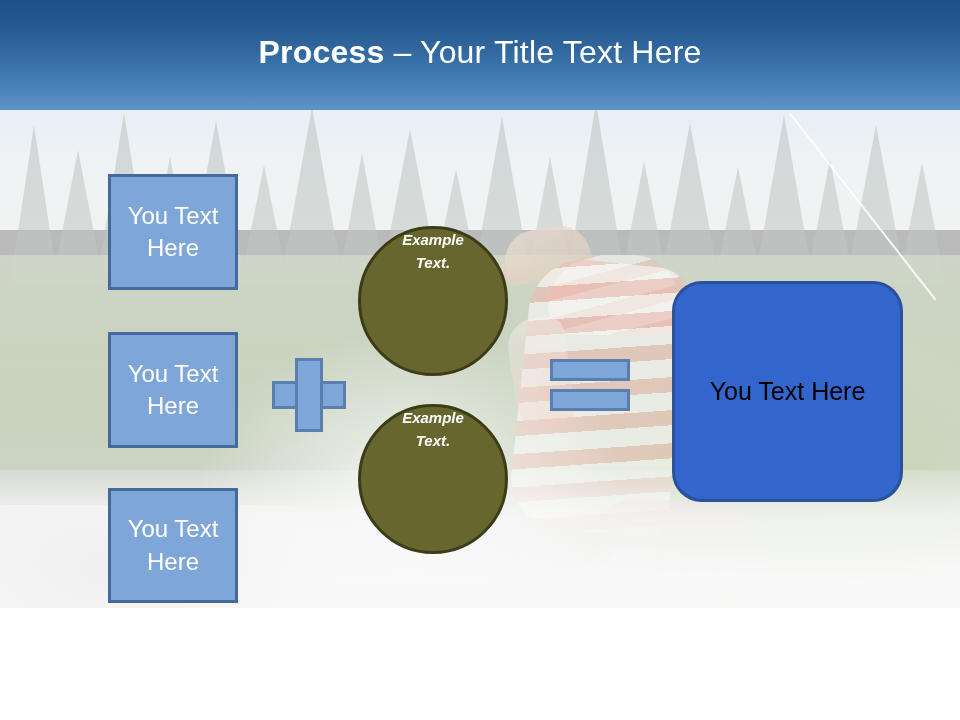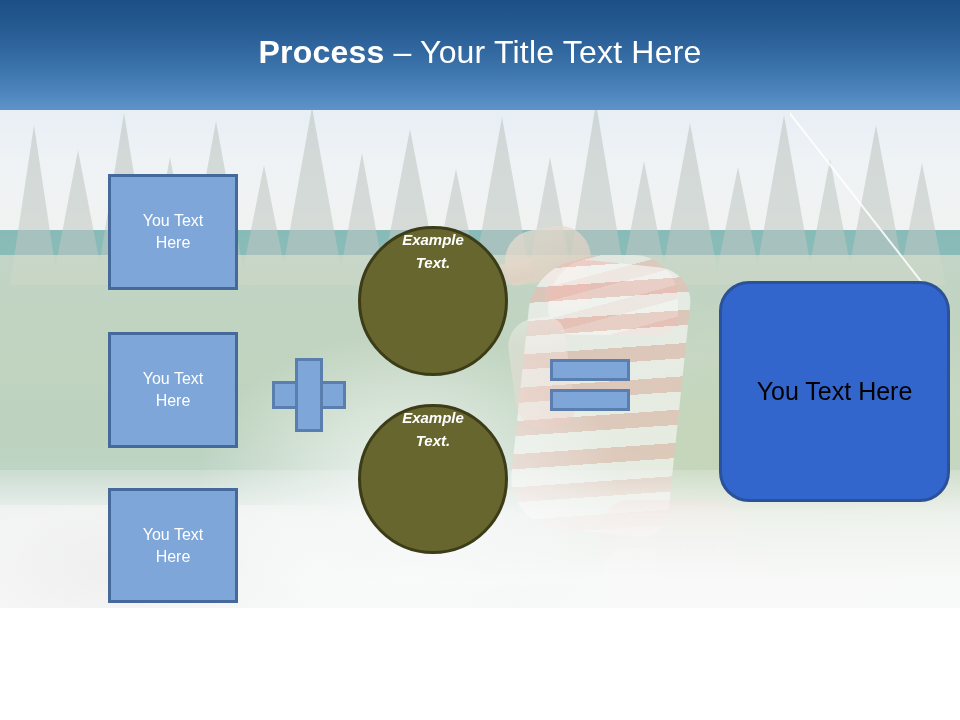--- a/index.html
+++ b/index.html
@@ -9,21 +9,21 @@
   }
   body {
     font-family: "Liberation Sans", sans-serif;
   }
 
   #slide {
     position: relative;
     width: 960px;
     height: 608px;
     overflow: hidden;
-    background: #0f766e;
+    background: #737373;
   }
 
   
   .photo {
     position: absolute;
     left: 0; top: 0;
     width: 960px; height: 720px;
     overflow: hidden;
   }
   
@@ -214,21 +214,21 @@
   
   .text-box {
     position: absolute;
     background: #7EA6D8;
     border: 3px solid #44699A;
     box-sizing: border-box;
     display: flex;
     align-items: center;
     justify-content: center;
     color: #ffffff;
-    font-size: 16px;
+    font-size: 24px;
     line-height: 1.35;
     text-align: center;
     padding: 0 0;
     box-sizing: border-box;
   }
   #box-1 { left:108px; top:174px;  width:130px; height:116px; }
   #box-2 { left:108px; top:332px;  width:130px; height:116px; }
   #box-3 { left:108px; top:488px;  width:130px; height:115px; }
 
   .plus {
@@ -293,21 +293,20 @@
     background: #3366CC;
     border: 3px solid #2B5199;
     border-radius: 30px;
     box-sizing: border-box;
     display: flex;
     align-items: center;
     justify-content: center;
     color: #000000;
     font-size: 25px;
     text-align: center;
-    margin-left: 47px;
   }
 </style>
 </head>
 <body>
 
 <div id="slide">
 
   <div class="photo">
     <div class="ph-sky"></div>
 

